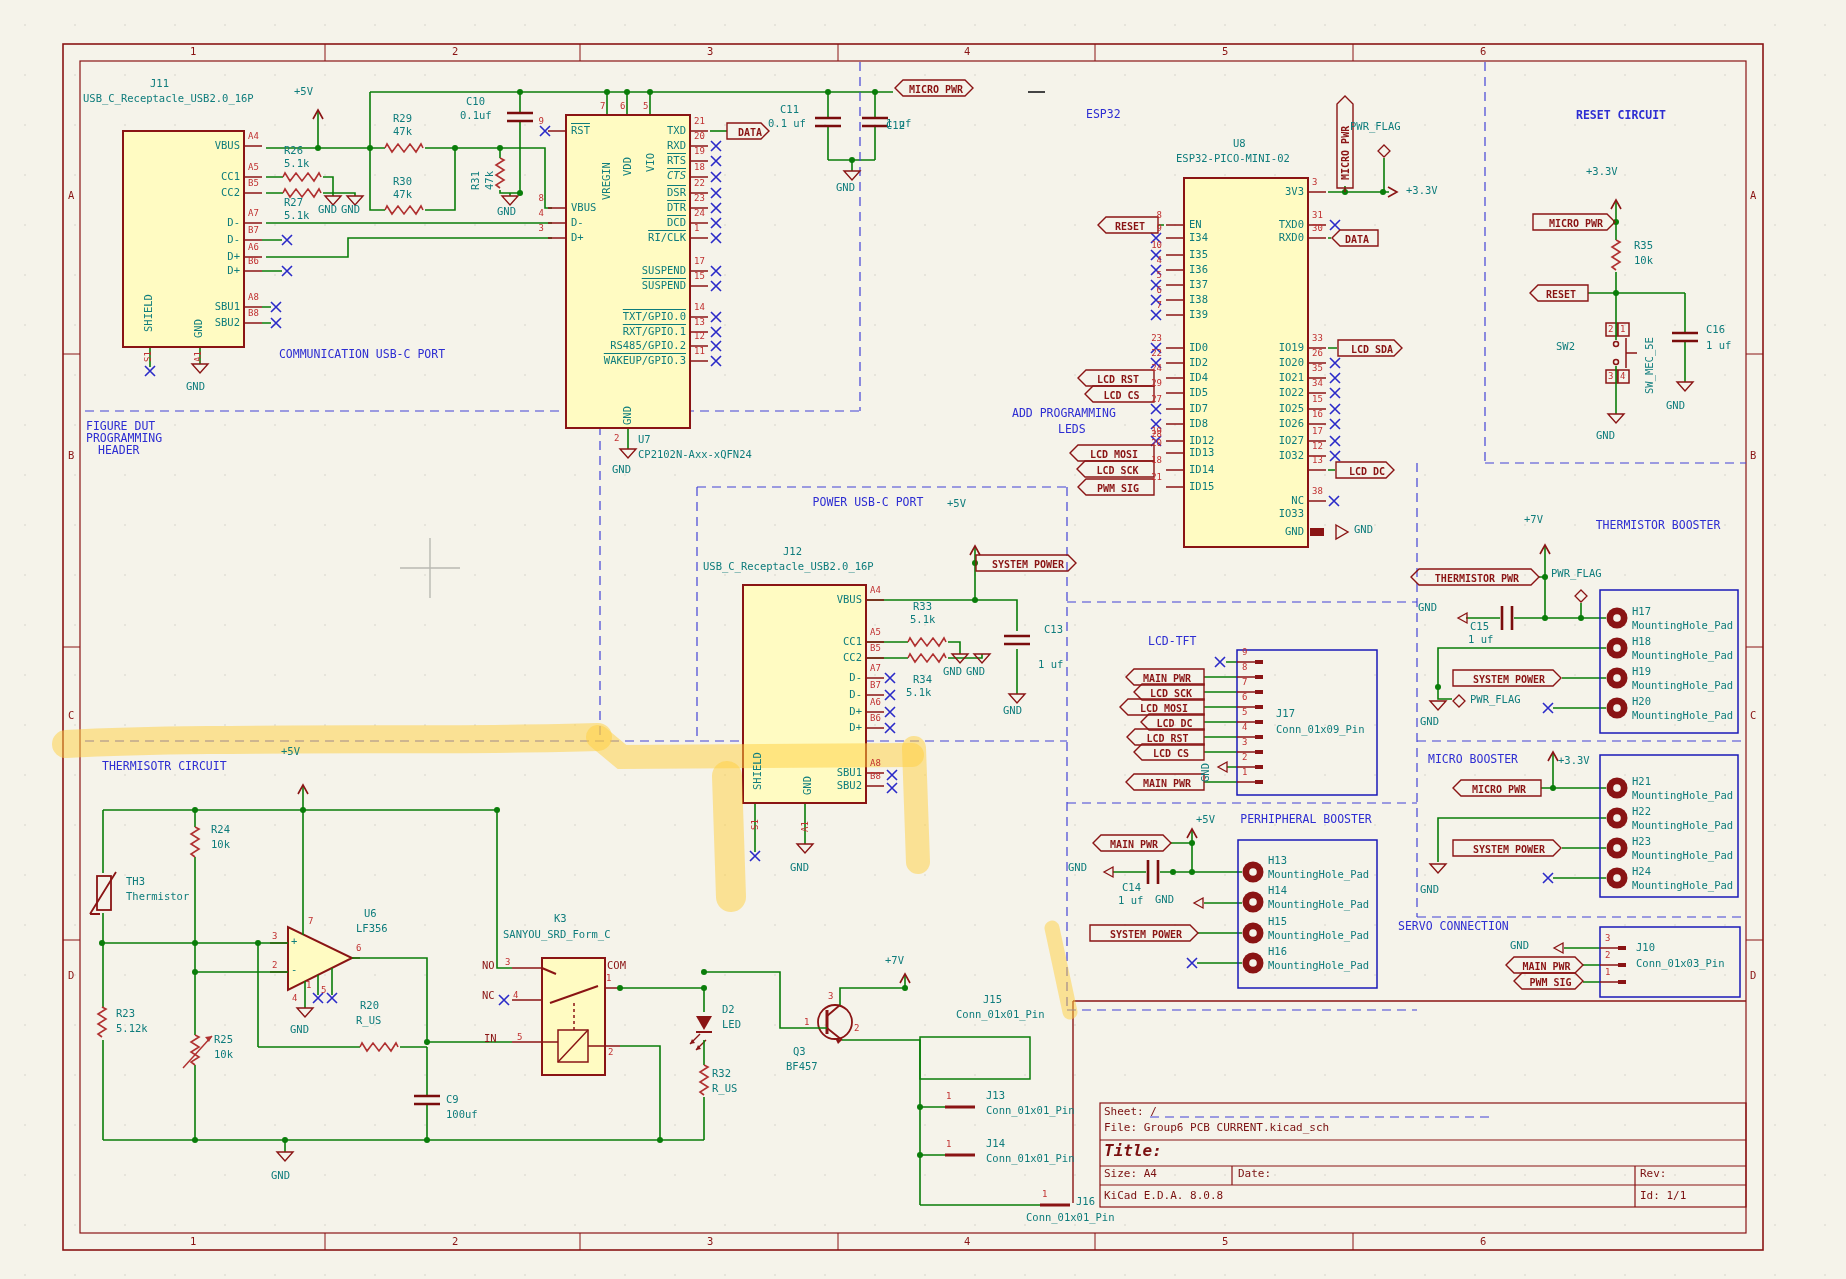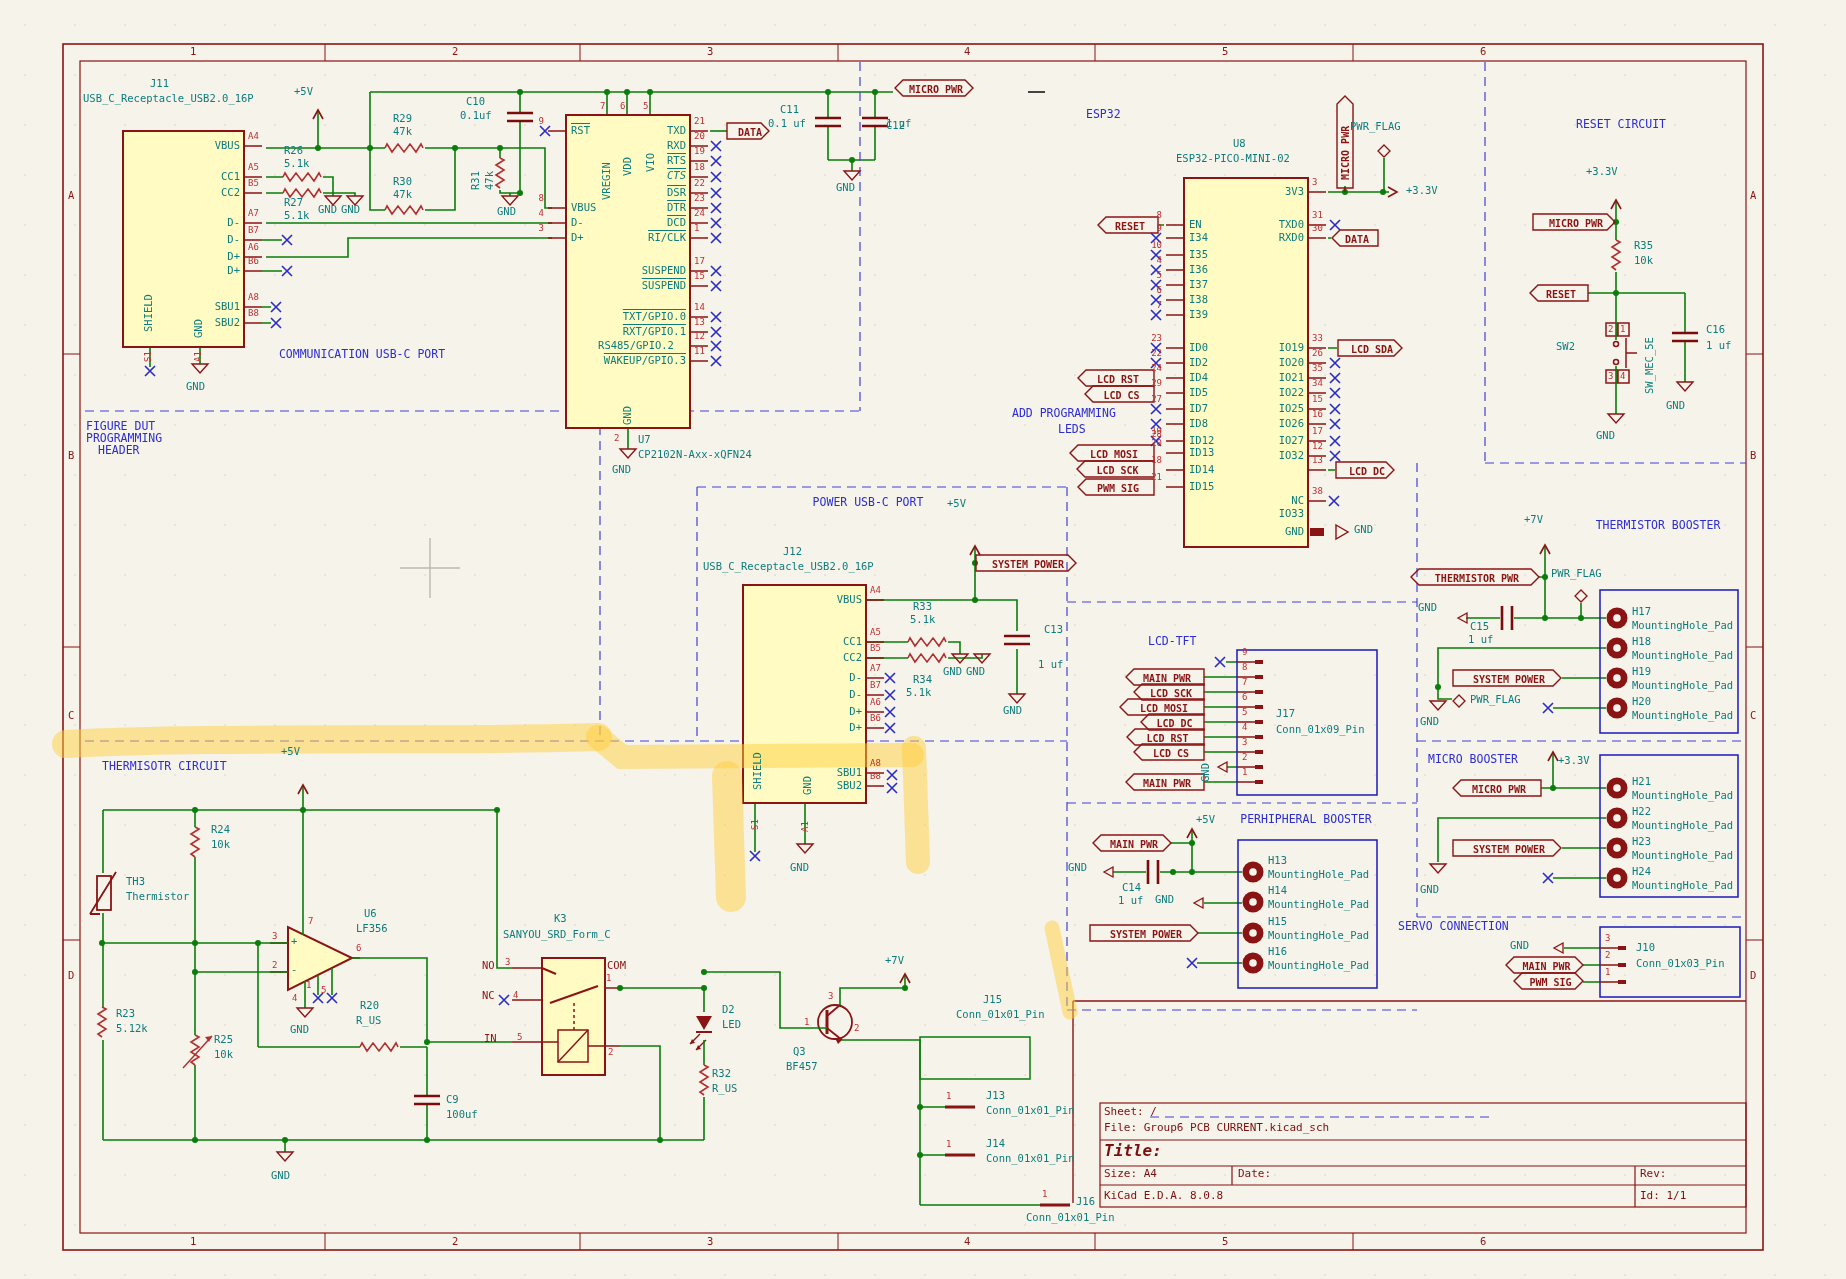--- a/index.html
+++ b/index.html
@@ -509,21 +509,21 @@
       <div class="lab pn rightal" style="left: 586px; top: 232px; width: 100px; text-decoration: overline;">RI/CLK</div>
       <div class="lab num" style="left: 694px; top: 257px;">17</div>
       <div class="lab pn rightal" style="left: 586px; top: 265px; width: 100px;">SUSPEND</div>
       <div class="lab num" style="left: 694px; top: 272px;">15</div>
       <div class="lab pn rightal" style="left: 586px; top: 280px; width: 100px; text-decoration: overline;">SUSPEND</div>
       <div class="lab num" style="left: 694px; top: 303px;">14</div>
       <div class="lab pn rightal" style="left: 586px; top: 311px; width: 100px; text-decoration: overline;">TXT/GPIO.0</div>
       <div class="lab num" style="left: 694px; top: 318px;">13</div>
       <div class="lab pn rightal" style="left: 586px; top: 326px; width: 100px; text-decoration: overline;">RXT/GPIO.1</div>
       <div class="lab num" style="left: 694px; top: 332px;">12</div>
-      <div class="lab pn rightal" style="left: 586px; top: 340px; width: 100px; text-align: center;">RS485/GPIO.2</div>
+      <div class="lab pn rightal" style="left: 586px; top: 340px; width: 100px;">RS485/GPIO.2</div>
       <div class="lab num" style="left: 694px; top: 347px;">11</div>
       <div class="lab pn rightal" style="left: 586px; top: 355px; width: 100px; text-decoration: overline;">WAKEUP/GPIO.3</div>
       <div class="lab num rightal" style="left: 1134px; top: 211px; width: 28px;">8</div>
       <div class="lab pn" style="left: 1189px; top: 219px;">EN</div>
       <div class="lab num rightal" style="left: 1134px; top: 224px; width: 28px;">9</div>
       <div class="lab pn" style="left: 1189px; top: 232px;">I34</div>
       <div class="lab num rightal" style="left: 1134px; top: 241px; width: 28px;">10</div>
       <div class="lab pn" style="left: 1189px; top: 249px;">I35</div>
       <div class="lab num rightal" style="left: 1134px; top: 256px; width: 28px;">4</div>
       <div class="lab pn" style="left: 1189px; top: 264px;">I36</div>
@@ -677,21 +677,21 @@
       <div class="lab m" style="left: 1750px; top: 450px;">B</div>
       <div class="lab m" style="left: 1750px; top: 710px;">C</div>
       <div class="lab m" style="left: 1750px; top: 970px;">D</div>
       <div class="lab b ctr" style="left: 362px; top: 348px;">COMMUNICATION USB-C PORT</div>
       <div class="lab b" style="left: 86px; top: 420px;">FIGURE DUT</div>
       <div class="lab b" style="left: 86px; top: 432px;">PROGRAMMING</div>
       <div class="lab b" style="left: 98px; top: 444px;">HEADER</div>
       <div class="lab b" style="left: 1086px; top: 108px;">ESP32</div>
       <div class="lab b" style="left: 1012px; top: 407px;">ADD PROGRAMMING</div>
       <div class="lab b" style="left: 1058px; top: 423px;">LEDS</div>
-      <div class="lab b" style="left: 1576px; top: 118px;">RESET CIRCUIT</div>
+      <div class="lab b" style="left: 1576px; top: 109px; font-weight: bold;">RESET CIRCUIT</div>
       <div class="lab b ctr" style="left: 868px; top: 496px;">POWER USB-C PORT</div>
       <div class="lab b" style="left: 1148px; top: 635px;">LCD-TFT</div>
       <div class="lab b ctr" style="left: 1306px; top: 813px;">PERHIPHERAL BOOSTER</div>
       <div class="lab b ctr" style="left: 1658px; top: 519px;">THERMISTOR BOOSTER</div>
       <div class="lab b" style="left: 1428px; top: 753px;">MICRO BOOSTER</div>
       <div class="lab b" style="left: 1398px; top: 920px;">SERVO CONNECTION</div>
       <div class="lab b" style="left: 102px; top: 760px;">THERMISOTR CIRCUIT</div>
       <div class="lab t" style="left: 150px; top: 78px;">J11</div>
       <div class="lab t" style="left: 83px; top: 93px;">USB_C_Receptacle_USB2.0_16P</div>
       <div class="lab t" style="left: 284px; top: 145px;">R26</div>

